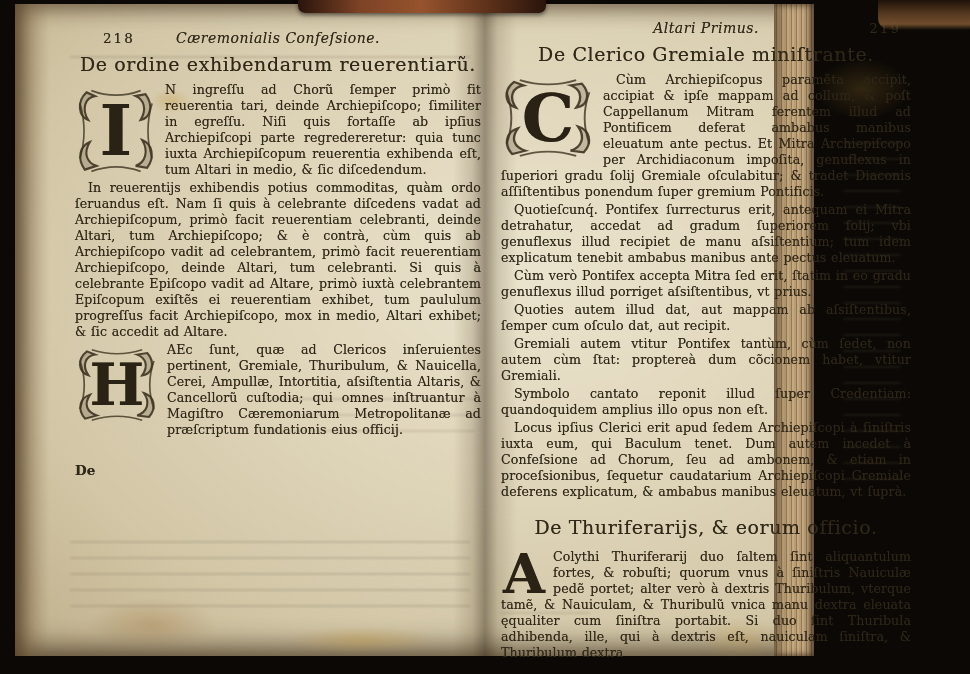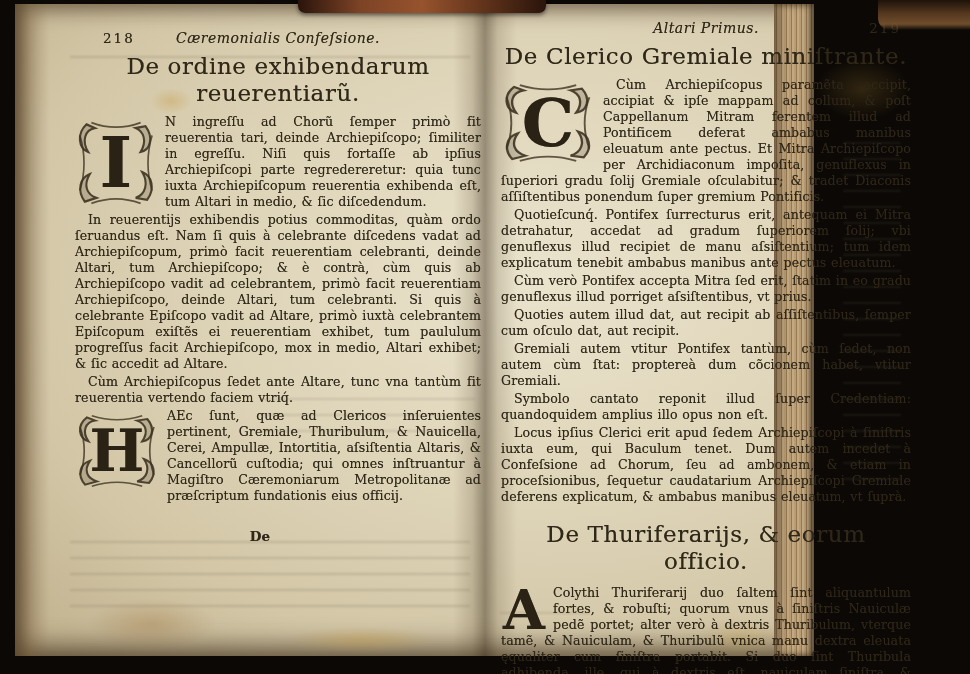--- a/index.html
+++ b/index.html
@@ -31,34 +31,34 @@
   .st-b{background:radial-gradient(ellipse,rgba(150,105,50,.30),rgba(150,105,50,0) 70%);}
   
   .page{position:absolute;color:#2f2718;text-shadow:0 0 .5px rgba(42,32,16,.55);}
   .page-left{left:60px;top:26px;width:406px;}
   .page-right{left:486px;top:16px;width:410px;}
   .runhead{display:flex;align-items:baseline;font-size:14px;margin-bottom:2px;}
   .runtitle{flex:1;text-align:center;font-style:italic;letter-spacing:.5px;}
   .pageno{width:60px;font-size:13.5px;letter-spacing:2px;}
   .page-left .pageno{text-align:left;padding-left:28px;}
   .page-right .pageno{text-align:right;padding-right:10px;}
-  .heading{font-size:23px;font-weight:normal;text-align:center;letter-spacing:.6px;margin:7px 0 7px;line-height:1.18;}
+  .heading{font-size:19px;font-weight:normal;text-align:center;letter-spacing:.6px;margin:7px 0 7px;line-height:1.18;}
   .h2b{margin:16px 0 10px;}
   .para{font-size:12.6px;line-height:16px;text-align:justify;margin:2px 0;letter-spacing:.1px;word-spacing:.6px;}
   .indent{text-indent:13px;}
   
   .dropcap{float:left;position:relative;margin:3px 8px 2px 0;}
   .dropcap svg{position:absolute;inset:0;width:100%;height:100%;}
   .dc-letter{position:absolute;inset:0;display:flex;align-items:center;justify-content:center;
              font-weight:bold;color:#2a2214;}
   .dc1{width:82px;height:92px;} .dc1 .dc-letter{font-size:70px;}
   .dc2{width:84px;height:80px;} .dc2 .dc-letter{font-size:58px;}
   .dc3{width:94px;height:86px;} .dc3 .dc-letter{font-size:66px;}
   .plainA{float:left;font-size:54px;line-height:44px;font-weight:bold;padding:3px 8px 0 2px;color:#2a2214;}
-  .catchline{margin-top:24px;text-align:center;padding-right:36px;font-size:13.5px;font-weight:bold;}
+  .catchline{margin-top:24px;text-align:left;padding-right:36px;font-size:13.5px;font-weight:bold;}
 </style>
 </head>
 <body>
 
 <div class="photo">
   <div class="book">
     <div class="crease"></div>
     <div class="fore-edge"></div>
     <div class="gutter"></div>
 
@@ -93,21 +93,20 @@
               <path d="M88,90 C98,78 94,64 82,60 C90,72 86,84 74,88 Z"></path>
             </g>
             <path d="M20,6 Q50,16 80,6 M6,20 Q16,50 6,80 M94,20 Q84,50 94,80 M20,94 Q50,84 80,94" fill="none" stroke="#3d3321" stroke-width="2" opacity=".8"></path>
           </svg>
           <span class="dc-letter">I</span>
         </span>
         <span>N ingreſſu ad Chorũ ſemper primò fit reuerentia tari, deinde Archiepiſcopo; ſimiliter in egreſſu. Niſi quis fortaſſe ab ipſius Archiepiſcopi parte regredereretur: quia tunc iuxta Archiepiſcopum reuerentia exhibenda eſt, tum Altari in medio, &amp; ſic diſcedendum.</span>
       </p>
 
       <p class="para indent">In reuerentijs exhibendis potius commoditas, quàm ordo ſeruandus eſt. Nam ſi quis à celebrante diſcedens vadat ad Archiepiſcopum, primò facit reuerentiam celebranti, deinde Altari, tum Archiepiſcopo; &amp; è contrà, cùm quis ab Archiepiſcopo vadit ad celebrantem, primò facit reuerentiam Archiepiſcopo, deinde Altari, tum celebranti. Si quis à celebrante Epiſcopo vadit ad Altare, primò iuxtà celebrantem Epiſcopum exiſtẽs ei reuerentiam exhibet, tum paululum progreſſus facit Archiepiſcopo, mox in medio, Altari exhibet; &amp; ſic accedit ad Altare.</p>
-      <p class="para indent">Cùm Archiepiſcopus ſedet ante Altare, tunc vna tantùm fit reuerentia vertendo faciem vtriq́.</p>
 
 
       <p class="para">
         <span class="dropcap dc2">
           <svg viewBox="0 0 100 100" preserveAspectRatio="none">
             <g stroke="#3d3321" fill="rgba(61,51,33,.22)" stroke-width="2.5" opacity=".9">
               <path d="M14,8 C2,18 4,34 16,38 C8,26 12,14 24,12 Z"></path>
               <path d="M86,10 C96,22 92,36 80,38 C88,26 84,16 74,12 Z"></path>
               <path d="M12,92 C2,80 6,66 18,62 C10,74 14,84 26,88 Z"></path>
               <path d="M88,90 C98,78 94,64 82,60 C90,72 86,84 74,88 Z"></path>
@@ -143,21 +142,21 @@
               <path d="M88,90 C98,78 94,64 82,60 C90,72 86,84 74,88 Z"></path>
             </g>
             <path d="M20,6 Q50,16 80,6 M6,20 Q16,50 6,80 M94,20 Q84,50 94,80 M20,94 Q50,84 80,94" fill="none" stroke="#3d3321" stroke-width="2" opacity=".8"></path>
           </svg>
           <span class="dc-letter">C</span>
         </span>
       </p>
       <p class="para indent">Cùm Archiepiſcopus paramẽta accipit, accipiat &amp; ipſe mappam ad collum, &amp; poſt Cappellanum Mitram ferentem illud ad Pontificem deferat ambabus manibus eleuatum ante pectus. Et Mitra Archiepiſcopo per Archidiaconum impoſita, genuflexus in ſuperiori gradu ſolij Gremiale oſculabitur; &amp; tradet Diaconis aſſiſtentibus ponendum ſuper gremium Pontificis.</p>
       <p class="para indent">Quotieſcunq́. Pontifex ſurrecturus erit, antequam ei Mitra detrahatur, accedat ad gradum ſuperiorem ſolij; vbi genuflexus illud recipiet de manu aſsiſtentium; tum idem explicatum tenebit ambabus manibus ante pectus eleuatum.</p>
       <p class="para indent">Cùm verò Pontifex accepta Mitra ſed erit, ſtatim in eo gradu genuflexus illud porriget aſsiſtentibus, vt prius.</p>
-      <p class="para indent">Quoties autem illud dat, aut recipit ab aſſiſtentibus, ſemper cum oſculo dat, aut recipit.</p>
+      <p class="para indent">Quoties autem illud dat, aut mappam ab aſsiſtentibus, ſemper cum oſculo dat, aut recipit.</p>
       <p class="para indent">Gremiali autem vtitur Pontifex tantùm, cùm ſedet, non autem cùm ſtat: proptereà dum cõcionem habet, vtitur Gremiali.</p>
       <p class="para indent">Symbolo cantato reponit illud ſuper Credentiam: quandoquidem amplius illo opus non eſt.</p>
       <p class="para indent">Locus ipſius Clerici erit apud ſedem Archiepiſcopi à ſiniſtris iuxta eum, qui Baculum tenet. Dum autem incedet à Confeſsione ad Chorum, ſeu ad ambonem, &amp; etiam in proceſsionibus, ſequetur caudatarium Archiepiſcopi Gremiale deferens explicatum, &amp; ambabus manibus eleuatum, vt ſuprà.</p>
 
       <h2 class="heading h2b">De Thuriferarijs, &amp; eorum officio.</h2>
 
       <p class="para">
         <span class="plainA">A</span>
         <span>Colythi Thuriferarij duo ſaltem ſint aliquantulum fortes, &amp; robuſti; quorum vnus à ſiniſtris Nauiculæ pedẽ portet; alter verò à dextris Thuribulum, vterque tamẽ, &amp; Nauiculam, &amp; Thuribulũ vnica manu dextra eleuata ęqualiter cum ſiniſtra portabit. Si duo ſint Thuribula adhibenda, ille, qui à dextris eſt, nauiculam ſiniſtra, &amp; Thuribulum dextra</span>
       </p>

